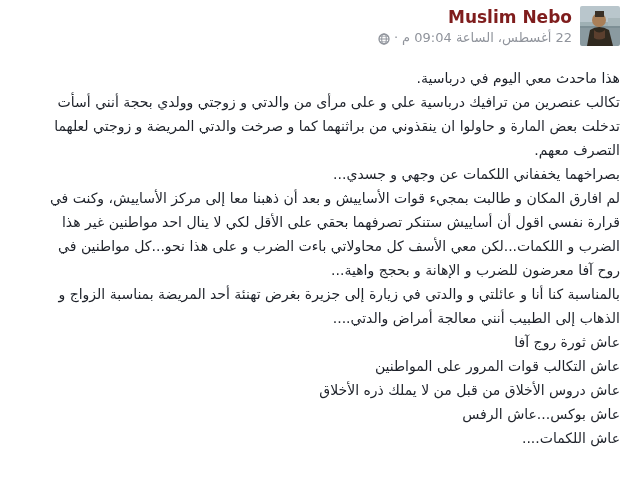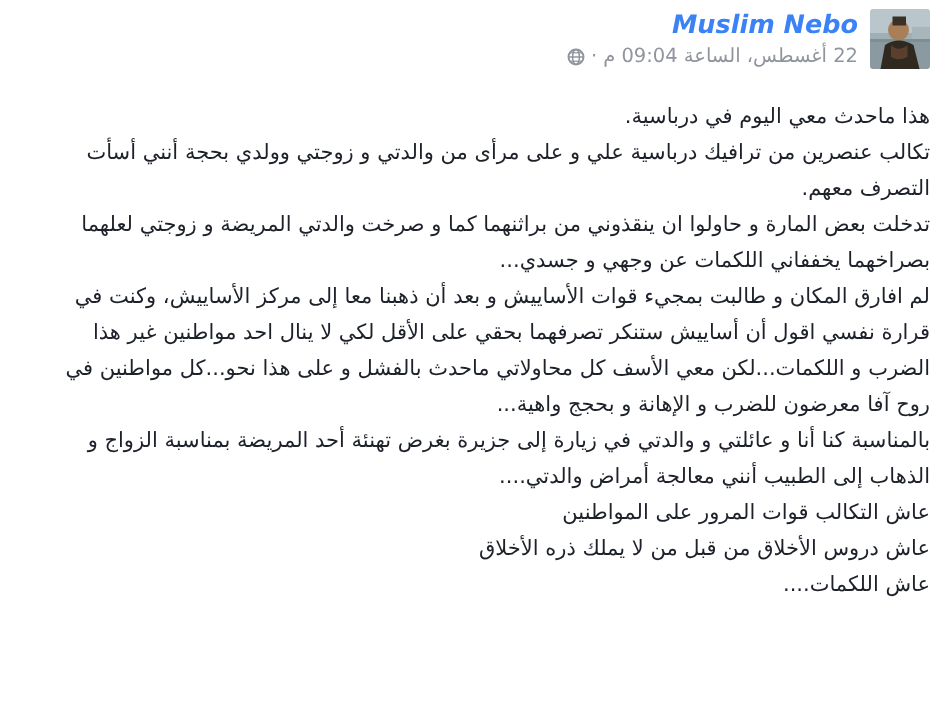--- a/index.html
+++ b/index.html
@@ -38,25 +38,24 @@
   }
   .header-text {
     display: flex;
     flex-direction: column;
     align-items: flex-end;
     padding-top: 1px;
   }
   .author-name {
     font-size: 17px;
     font-weight: bold;
-    color: #3b82f6;
+    color: #7f1d1d;
     text-decoration: none;
     line-height: 21px;
     cursor: pointer;
-    font-style: italic;
   }
   .post-meta {
     direction: rtl;
     display: flex;
     align-items: center;
     gap: 4px;
     color: #90949c;
     font-size: 13px;
     line-height: 18px;
     margin-top: 1px;
@@ -114,27 +113,29 @@
           </svg>
         </span>
       </div>
     </div>
 
   </div>
 
   <div class="post-body">
       <div class="post-line">هذا ماحدث معي اليوم في درباسية.</div>
       <div class="post-line">تكالب عنصرين من ترافيك درباسية علي و على مرأى من والدتي و زوجتي وولدي بحجة أنني أسأت</div>
+      <div class="post-line">تدخلت بعض المارة و حاولوا ان ينقذوني من براثنهما كما و صرخت والدتي المريضة و زوجتي لعلهما</div>
       <div class="post-line">التصرف معهم.</div>
-      <div class="post-line">تدخلت بعض المارة و حاولوا ان ينقذوني من براثنهما كما و صرخت والدتي المريضة و زوجتي لعلهما</div>
       <div class="post-line">بصراخهما يخففاني اللكمات عن وجهي و جسدي...</div>
       <div class="post-line">لم افارق المكان و طالبت بمجيء قوات الأساييش و بعد أن ذهبنا معا إلى مركز الأساييش، وكنت في</div>
       <div class="post-line">قرارة نفسي اقول أن أساييش ستنكر تصرفهما بحقي على الأقل لكي لا ينال احد مواطنين غير هذا</div>
-      <div class="post-line">الضرب و اللكمات...لكن معي الأسف كل محاولاتي ماحدث بالفشل و على هذا نحو...كل مواطنين في</div>
+      <div class="post-line">الضرب و اللكمات...لكن معي الأسف كل محاولاتي باءت الضرب و على هذا نحو...كل مواطنين في</div>
       <div class="post-line">روح آفا معرضون للضرب و الإهانة و بحجج واهية...</div>
       <div class="post-line">بالمناسبة كنا أنا و عائلتي و والدتي في زيارة إلى جزيرة بغرض تهنئة أحد المريضة بمناسبة الزواج و</div>
       <div class="post-line">الذهاب إلى الطبيب أنني معالجة أمراض والدتي....</div>
+      <div class="post-line">عاش ثورة روج آفا</div>
       <div class="post-line">عاش التكالب قوات المرور على المواطنين</div>
       <div class="post-line">عاش دروس الأخلاق من قبل من لا يملك ذره الأخلاق</div>
+      <div class="post-line">عاش بوكس...عاش الرفس</div>
       <div class="post-line">عاش اللكمات....</div>
     </div>
 
 </div>
 
 </body></html>

